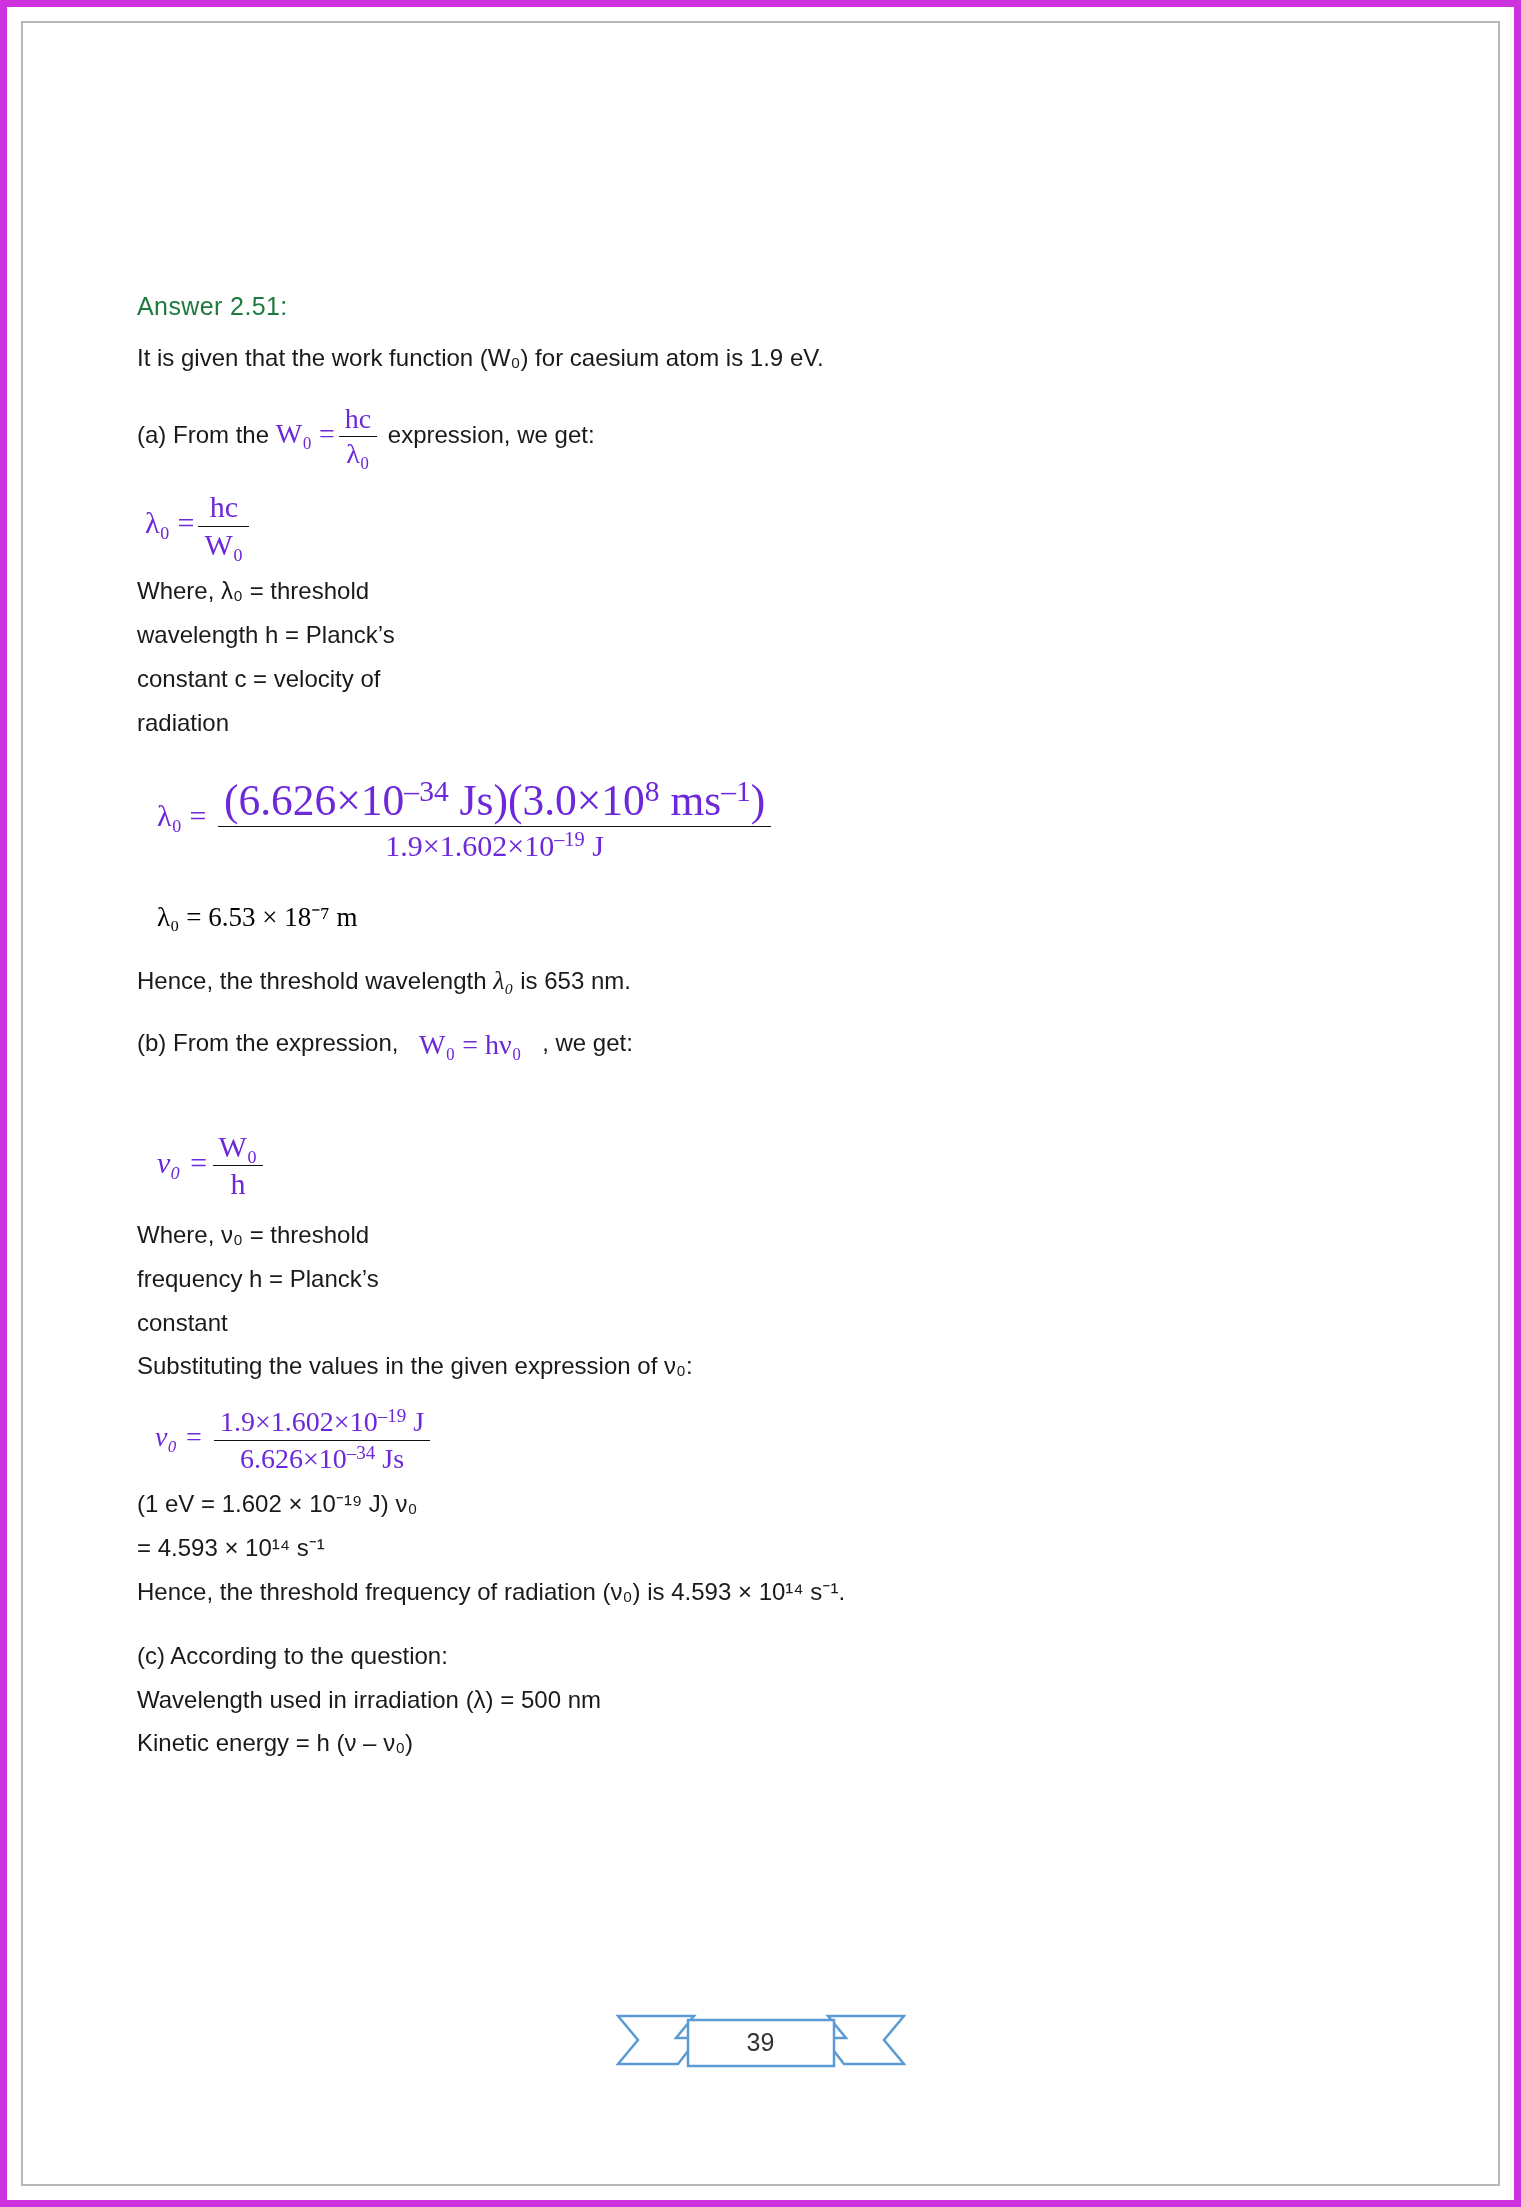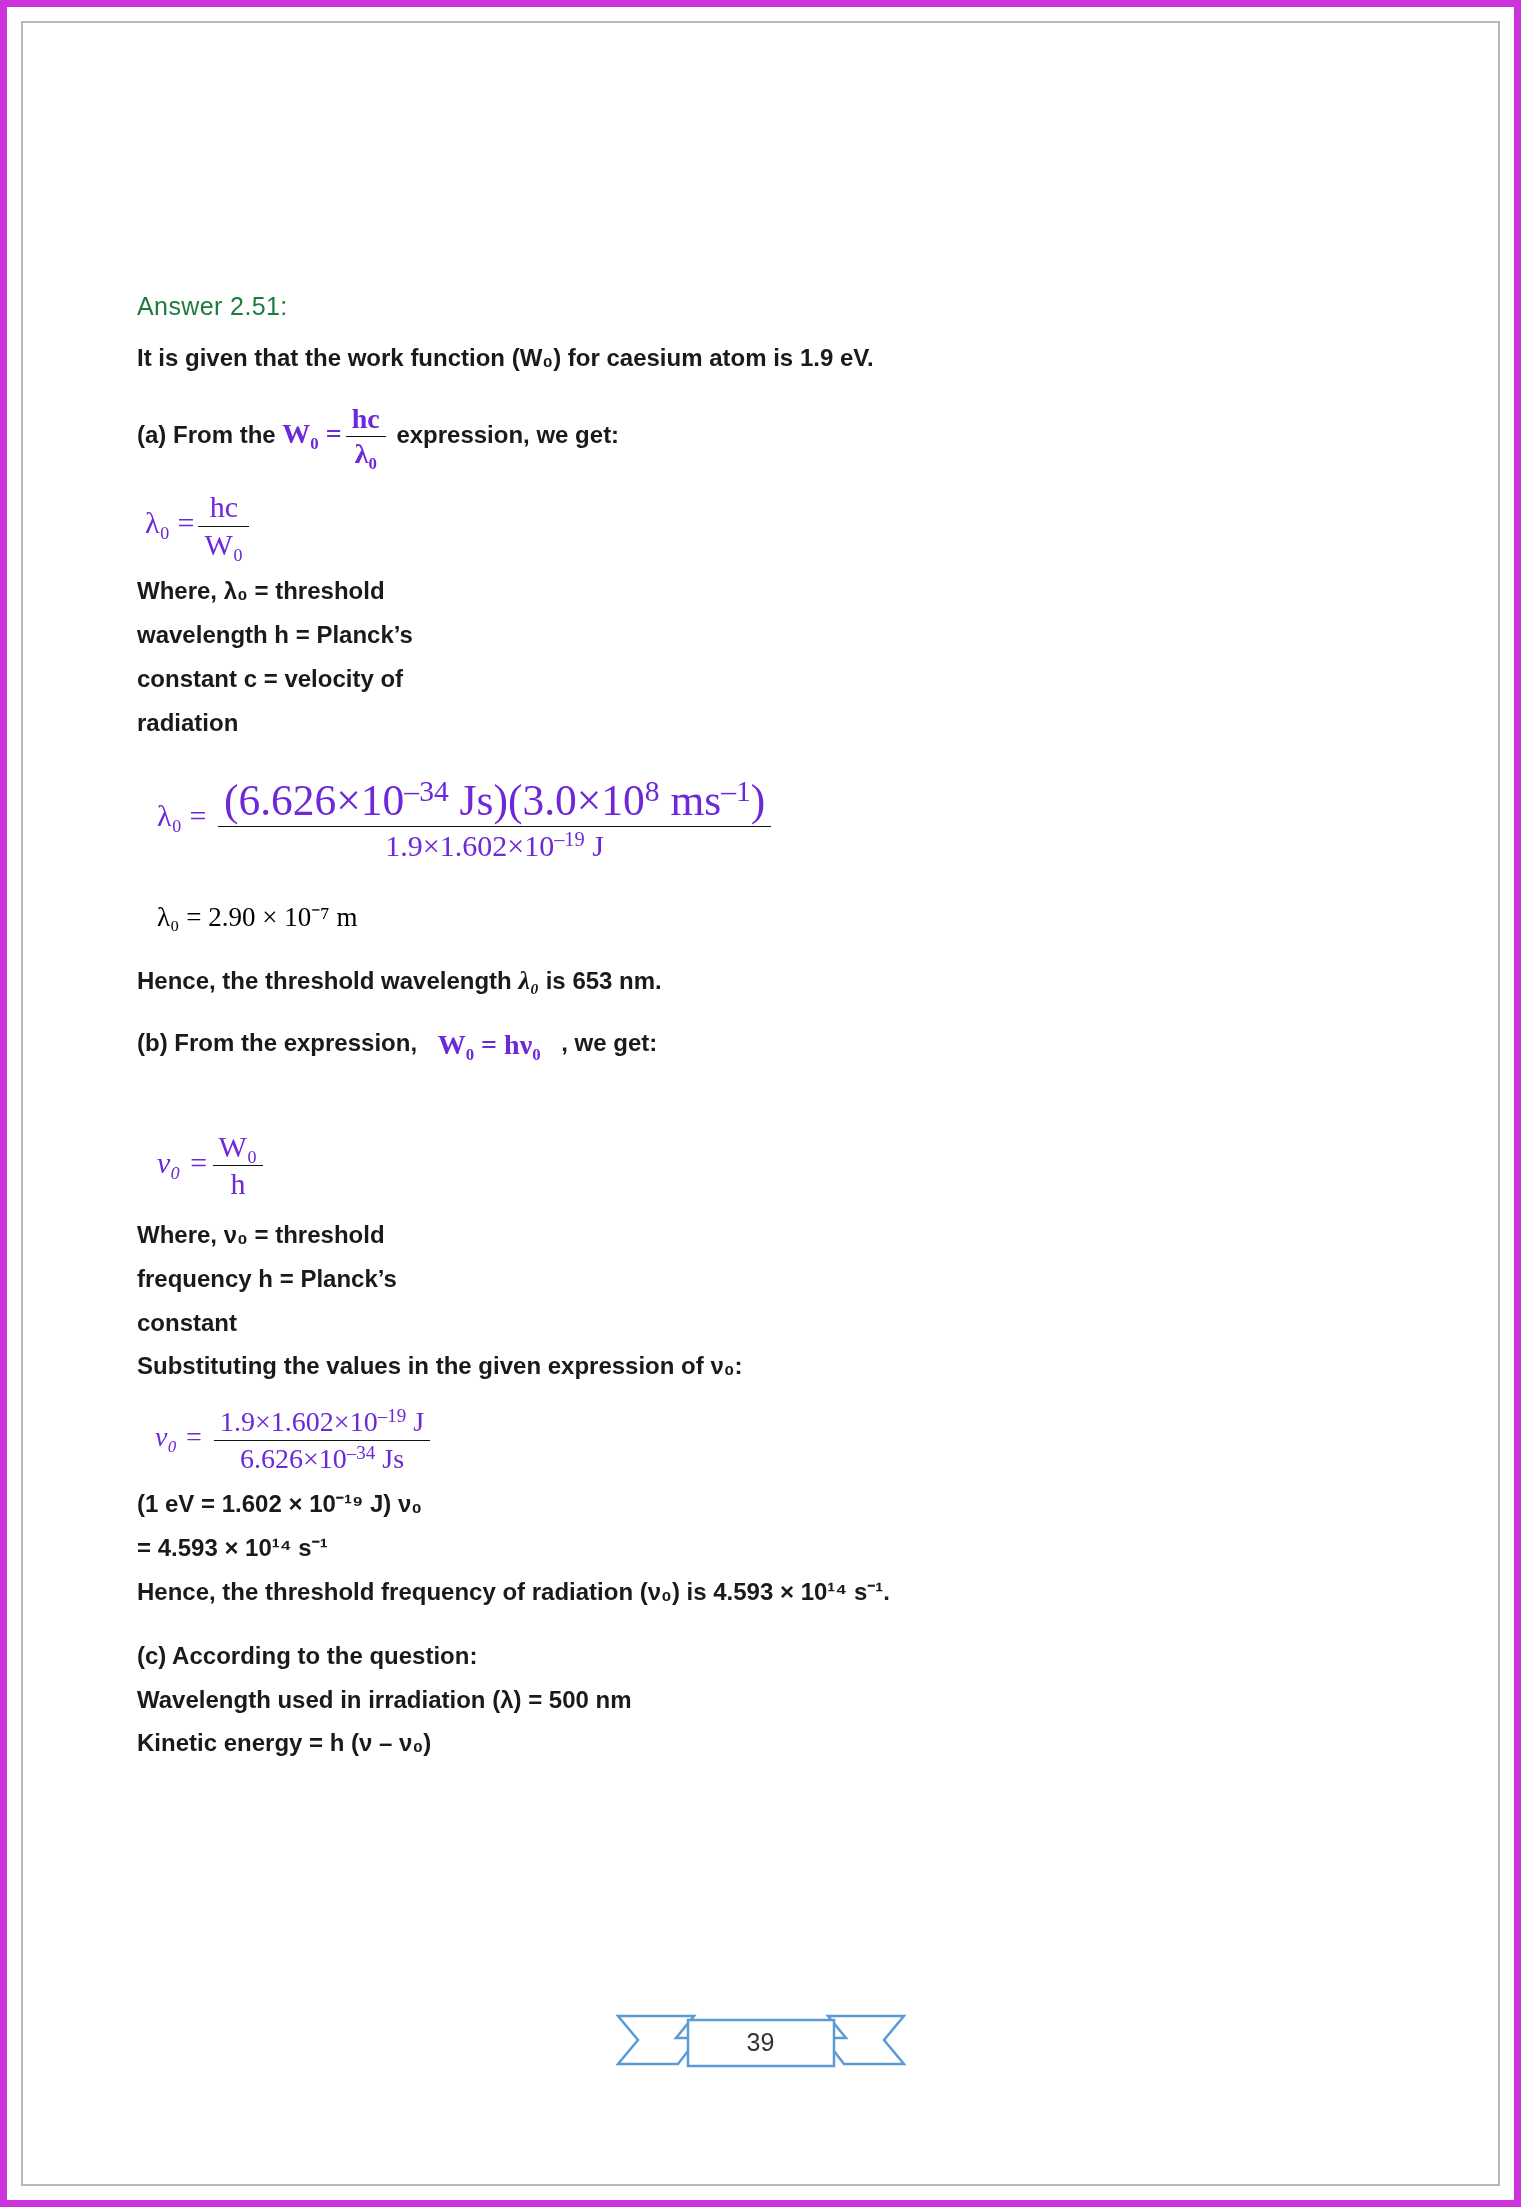--- a/index.html
+++ b/index.html
@@ -40,21 +40,20 @@
     font-weight: normal;
     font-size: 25px;
     letter-spacing: 0.4px;
     margin-bottom: 18px;
   }
   .para {
     font-size: 24px;
     color: #1a1a1a;
     line-height: 1.58;
     margin: 0 0 6px 0;
-    font-weight: bold;
   }
   .para.spaced {
     margin-top: 26px;
   }
   .narrow {
     max-width: 560px;
   }
   .math {
     font-family: "Liberation Serif", serif;
     color: #6d28d9;
@@ -175,21 +174,21 @@
 
 
     <div class="eq-big math">
       <span class="var">λ₀ =</span>
       <span class="frac">
         <span class="num"><span class="paren-big"><span>(6.626×10</span><sup>–34</sup><span> Js)(3.0×10</span><sup>8</sup><span> ms</span><sup>–1</sup><span>)</span></span></span>
         <span class="den"><span>1.9×1.602×10</span><sup>–19</sup><span> J</span></span>
       </span>
     </div>
 
-    <div class="eq-result">λ₀ = 2.90 × 10⁻⁷ m</div>
+    <div class="eq-result">λ₀ = 6.53 × 18⁻⁷ m</div>
 
     <p class="para">
       <span>Hence, the threshold wavelength</span>
       <span class="italic-serif" style="font-size:26px;">λ₀</span>
       <span>is 653 nm.</span>
     </p>
 
     <p class="para">
       <span>(b) From  the  expression,</span>
       <span class="math inline-eq" style="margin:16px 14px;">W₀ = hν₀</span>

